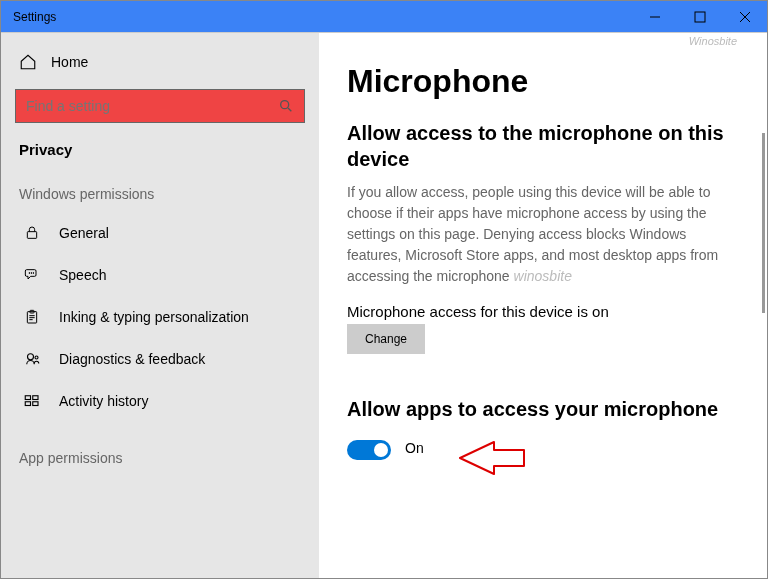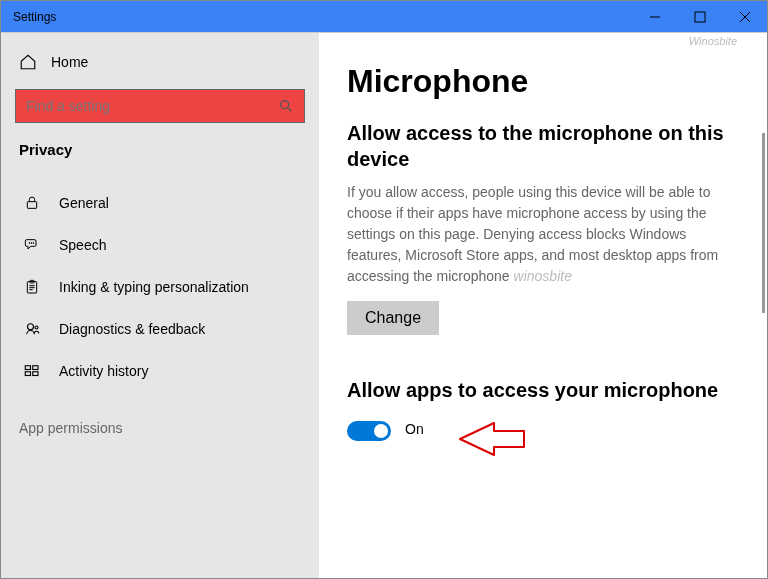--- a/index.html
+++ b/index.html
@@ -128,24 +128,24 @@
     line-height: 1.5;
     max-width: 395px;
     margin-bottom: 4px;
   }
   .desc .wm { color: #bbb; font-style: italic; }
   .status-line {
     margin-top: 16px;
     font-size: 15px;
   }
   .change-btn {
-    margin-top: 10px;
+    margin-top: 4px;
     background: #ccc;
     border: none;
-    font-size: 16px;
+    font-size: 12px;
     padding: 8px 18px;
     cursor: pointer;
   }
   .section2 { margin-top: 42px; }
   .toggle-row {
     margin-top: 18px;
     display: flex;
     align-items: flex-start;
     gap: 14px;
   }
@@ -218,20 +218,21 @@
       <span class="sicon">
         <svg width="16" height="16" viewBox="0 0 24 24" fill="none" stroke="#555" stroke-width="2">
             <circle cx="10" cy="10" r="6"></circle>
             <line x1="15" y1="15" x2="20" y2="20"></line>
           </svg>
       </span>
     </div>
 
     <div class="current-cat">Privacy</div>
 
+    <div class="group-label">Windows permissions</div>
 
     <div class="nav-item">
       <span class="ic">
         <svg width="16" height="18" viewBox="0 0 24 24" fill="none" stroke="#000" stroke-width="1.5">
             <rect x="5" y="10" width="14" height="10" rx="1"></rect>
             <path d="M8 10 V7 a4 4 0 0 1 8 0 V10"></path>
           </svg>
       </span>
       <span>General</span>
     </div>
@@ -291,20 +292,21 @@
   <div class="main">
     <div class="scroll-indicator"></div>
 
     <h1 class="page-title">Microphone</h1>
 
     <h2 class="section-title">Allow access to the microphone on this device</h2>
     <p class="desc">
       <span>If you allow access, people using this device will be able to choose if their apps have microphone access by using the settings on this page. Denying access blocks Windows features, Microsoft Store apps, and most desktop apps from accessing the microphone</span>
       <span class="wm">winosbite</span>
     </p>
+    <div class="status-line">Microphone access for this device is on</div>
     <button class="change-btn">Change</button>
 
     <div class="section2">
       <h2 class="section-title">Allow apps to access your microphone</h2>
 
       <div class="toggle-row">
         <div class="toggle">
           <div class="knob"></div>
         </div>
         <span>On</span>

